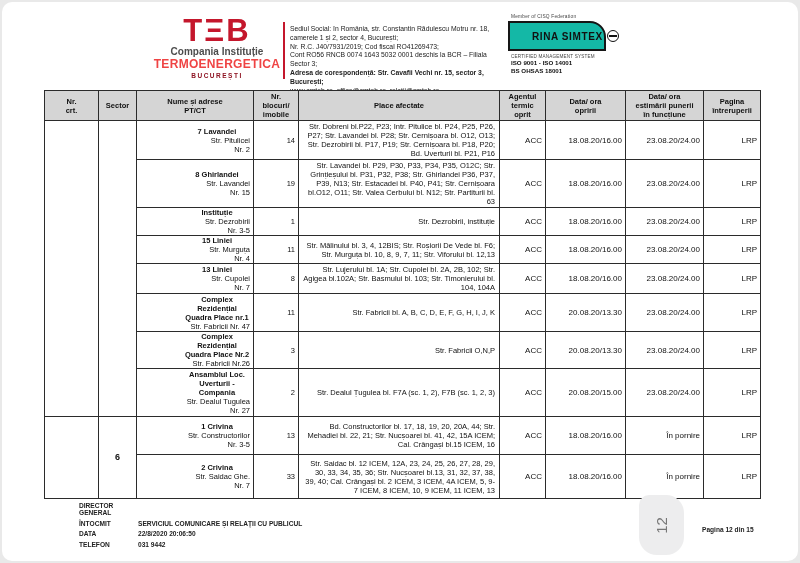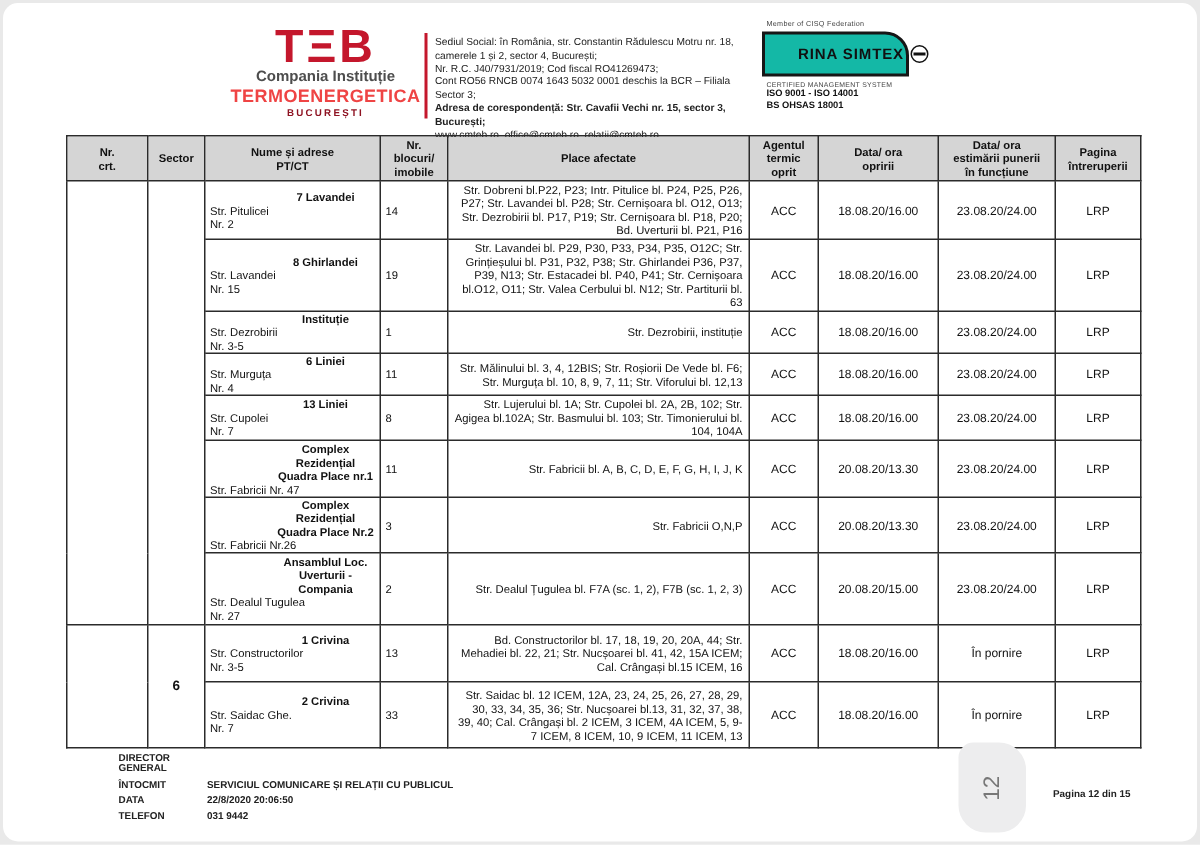--- a/index.html
+++ b/index.html
@@ -26,26 +26,26 @@
   .cert-caption { font-size:4.6px; color:#444; margin-top:3px; margin-left:3px; letter-spacing:0.2px; }
   .cert-iso { font-size:6.2px; font-weight:bold; color:#111; margin-left:3px; line-height:7.5px; }
 
   
   .tbl-wrap { position:absolute; left:42px; top:88px; }
   table { border-collapse:collapse; table-layout:fixed; width:716px; }
   th, td { border:1px solid #2b2b2b; overflow:hidden; }
   th { background:#d5d5d5; font-size:7.5px; line-height:9px; font-weight:bold; color:#111;
        text-align:center; vertical-align:middle; white-space:pre-line; padding:1px 1px; }
   td { font-size:7.5px; line-height:9px; color:#111; vertical-align:middle; padding:0 3px; }
-  td.center { text-align:left; }
+  td.center { text-align:right; }
   td.zone { text-align:right; padding:1px 4px; }
   .nb { font-weight:bold; text-align:center;margin-left:44px; }
-  .na { text-align:left; white-space:pre-line; }
+  .na { text-align:right; white-space:pre-line; }
   td.sector { font-weight:bold; font-size:9px; text-align:center; }
-  td.dt { font-size:8px; text-align:center; }
+  td.dt { font-size:8px; text-align:right; }
 
   
   .footer { position:absolute; left:77px; top:500px; display:grid; grid-template-columns:59px auto;
             font-size:6.6px; font-weight:bold; color:#222; row-gap:3.5px; column-gap:0; }
   .page-tab { position:absolute; left:637px; top:493px; width:45px; height:60px; background:#ededee;
               border-radius:10px 18px 18px 18px; display:flex; align-items:center; justify-content:center; }
   .page-tab span { transform:rotate(-90deg); font-size:15px; color:#777; }
   .page-label { position:absolute; left:700px; top:524px; font-size:6.6px; font-weight:bold; color:#222; }
 </style>
 </head>
@@ -152,21 +152,21 @@
             </td>
         <td class="center">1</td>
         <td class="zone">Str. Dezrobirii, instituție</td>
         <td class="dt">ACC</td>
         <td class="dt">18.08.20/16.00</td>
         <td class="dt">23.08.20/24.00</td>
         <td class="dt">LRP</td>
       </tr>
       <tr style="height:27px">
         <td>
-              <div class="nb">6 Liniei</div>
+              <div class="nb">15 Liniei</div>
               <div class="na">Str. Murguța
 Nr. 4</div>
             </td>
         <td class="center">11</td>
         <td class="zone">Str. Mălinului bl. 3, 4, 12BIS; Str. Roșiorii De Vede bl. F6; Str. Murguța bl. 10, 8, 9, 7, 11; Str. Viforului bl. 12,13</td>
         <td class="dt">ACC</td>
         <td class="dt">18.08.20/16.00</td>
         <td class="dt">23.08.20/24.00</td>
         <td class="dt">LRP</td>
       </tr>

